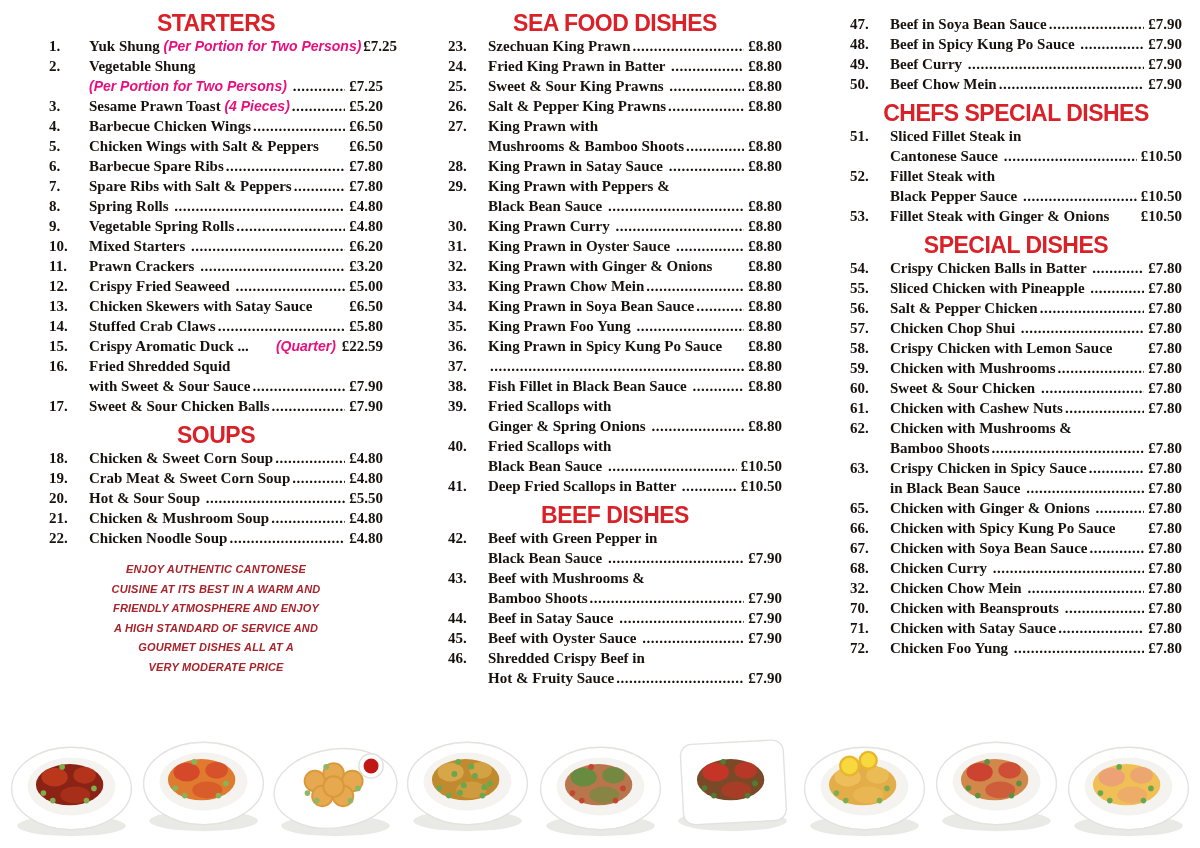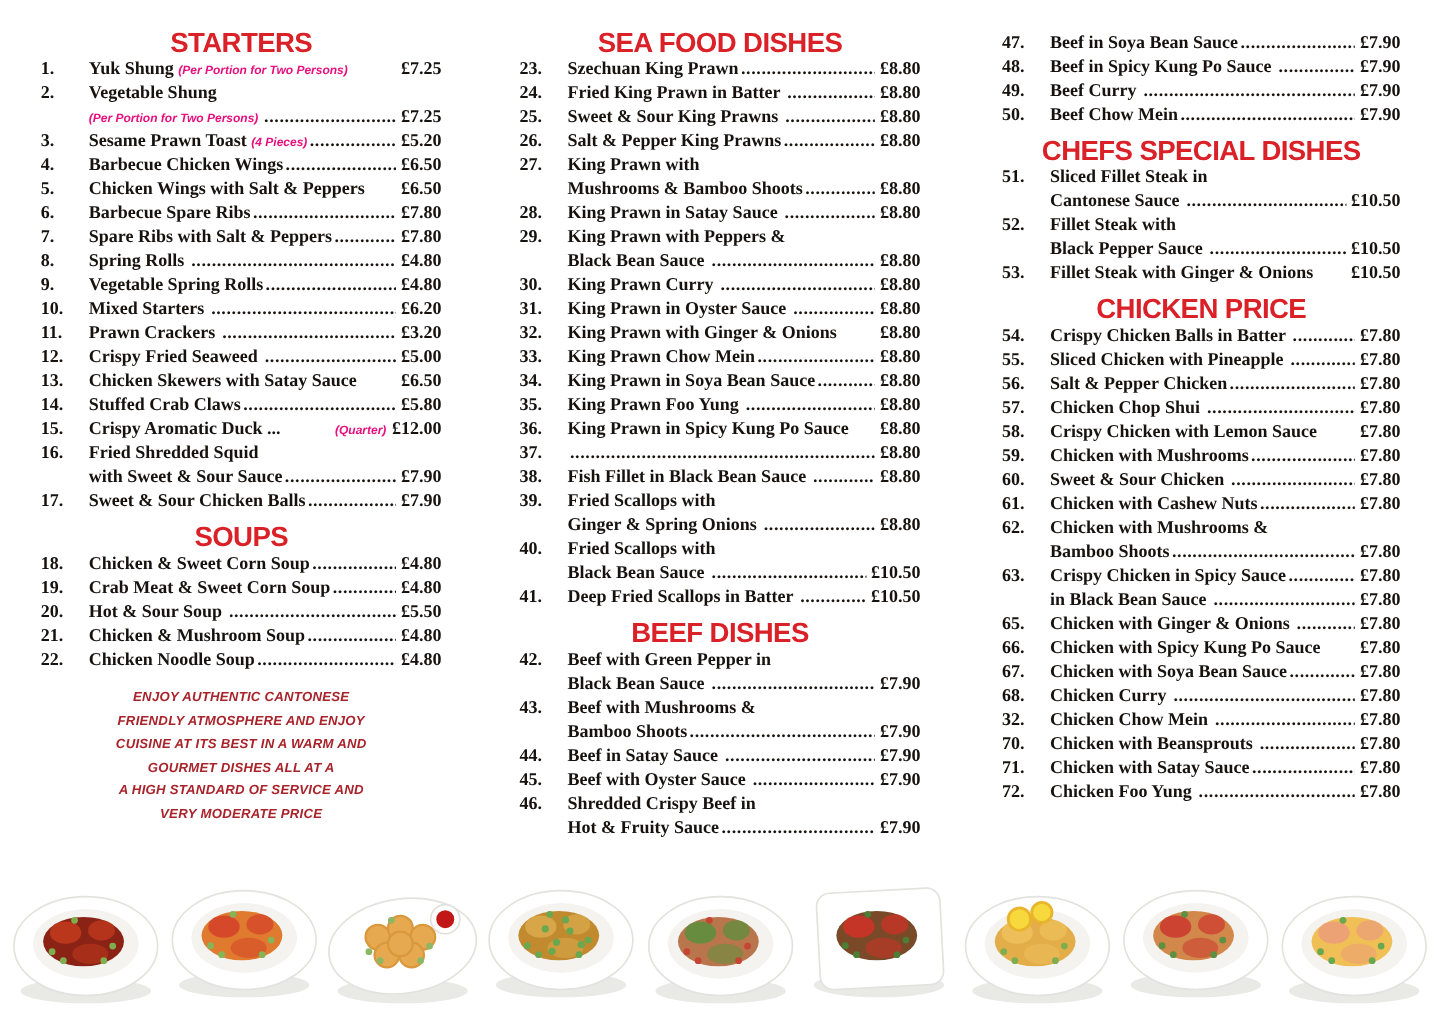--- a/index.html
+++ b/index.html
@@ -1,32 +1,32 @@
 <!DOCTYPE html>
 <html><head>
 <meta charset="utf-8">
 <style>
   html,body{margin:0;padding:0;}
   body{width:1200px;height:848px;background:#ffffff;overflow:hidden;
        font-family:"Liberation Serif",serif;}
   #page{position:relative;width:1200px;height:848px;background:#fff;}
-  .col{position:absolute;top:24px;}
+  .col{position:absolute;top:12px;margin-left:15px;}
   #col1{left:34px;width:334px;}
   #col2{left:433px;width:334px;}
   #col3{left:835px;width:332px;padding-top:2px;}
   .section-heading{font-family:"Liberation Sans",sans-serif;font-weight:bold;
        font-size:23px;line-height:22px;letter-spacing:-0.5px;color:var(--red,#da2128);
        text-align:center;margin:8px 0 2px;}
   .col .section-heading:first-child{margin-top:0;}
   .line{display:flex;align-items:baseline;line-height:20px;height:20px;
        font-size:15px;font-weight:bold;color:var(--ink,#17120e);}
   .num{flex:0 0 40px;}
   .nm{white-space:pre;flex:0 0 auto;}
   .note{font-family:"Liberation Sans",sans-serif;font-style:italic;font-weight:bold;
-       font-size:10px;color:var(--pink,#e80f7e);white-space:pre;}
+       font-size:14px;color:var(--pink,#e80f7e);white-space:pre;}
   .leader{flex:1 1 0;min-width:0;overflow:hidden;white-space:nowrap;
        letter-spacing:0.5px;margin:0 2px;}
   .gap{flex:1 1 0;}
   .price{flex:0 0 auto;white-space:pre;margin-left:2px;}
   .promo{margin-top:12px;text-align:center;font-family:"Liberation Sans",sans-serif;
        font-weight:bold;font-style:italic;font-size:11px;line-height:19.5px;
        color:var(--promo,#a8232a);letter-spacing:0.2px;}
   .photos{position:absolute;left:0;top:706px;width:1200px;height:142px;
        display:flex;justify-content:space-between;align-items:flex-end;padding:0 6px;
        box-sizing:border-box;}
@@ -127,21 +127,21 @@
         <span class="num">14.</span>
         <span class="nm">Stuffed Crab Claws</span>
         <span class="leader">..........................................................................................</span>
         <span class="price">£5.80</span>
       </div>
       <div class="line">
         <span class="num">15.</span>
         <span class="nm">Crispy Aromatic Duck ...</span>
         <span class="gap"></span>
         <span class="note">(Quarter) </span>
-        <span class="price">£12.00</span>
+        <span class="price">£22.59</span>
       </div>
       <div class="line">
         <span class="num">16.</span>
         <span class="nm">Fried Shredded Squid</span>
       </div>
       <div class="line">
         <span class="num"></span>
         <span class="nm">with Sweet &amp; Sour Sauce</span>
         <span class="leader">..........................................................................................</span>
         <span class="price">£7.90</span>
@@ -178,24 +178,24 @@
         <span class="price">£4.80</span>
       </div>
       <div class="line">
         <span class="num">22.</span>
         <span class="nm">Chicken Noodle Soup</span>
         <span class="leader">..........................................................................................</span>
         <span class="price">£4.80</span>
       </div>
       <div class="promo">
         <div>ENJOY AUTHENTIC CANTONESE</div>
+        <div>CUISINE AT ITS BEST IN A WARM AND</div>
         <div>FRIENDLY ATMOSPHERE AND ENJOY</div>
-        <div>CUISINE AT ITS BEST IN A WARM AND</div>
+        <div>A HIGH STANDARD OF SERVICE AND</div>
         <div>GOURMET DISHES ALL AT A</div>
-        <div>A HIGH STANDARD OF SERVICE AND</div>
         <div>VERY MODERATE PRICE</div>
       </div>
     </div>
   <div id="col2" class="col">
       <div class="section-heading">SEA FOOD DISHES</div>
       <div class="line">
         <span class="num">23.</span>
         <span class="nm">Szechuan King Prawn</span>
         <span class="leader">..........................................................................................</span>
         <span class="price">£8.80</span>
@@ -412,21 +412,21 @@
         <span class="nm">Black Pepper Sauce </span>
         <span class="leader">..........................................................................................</span>
         <span class="price">£10.50</span>
       </div>
       <div class="line">
         <span class="num">53.</span>
         <span class="nm">Fillet Steak with Ginger &amp; Onions</span>
         <span class="gap"></span>
         <span class="price">£10.50</span>
       </div>
-      <div class="section-heading">CHICKEN PRICE</div>
+      <div class="section-heading">SPECIAL DISHES</div>
       <div class="line">
         <span class="num">54.</span>
         <span class="nm">Crispy Chicken Balls in Batter </span>
         <span class="leader">..........................................................................................</span>
         <span class="price">£7.80</span>
       </div>
       <div class="line">
         <span class="num">55.</span>
         <span class="nm">Sliced Chicken with Pineapple </span>
         <span class="leader">..........................................................................................</span>

